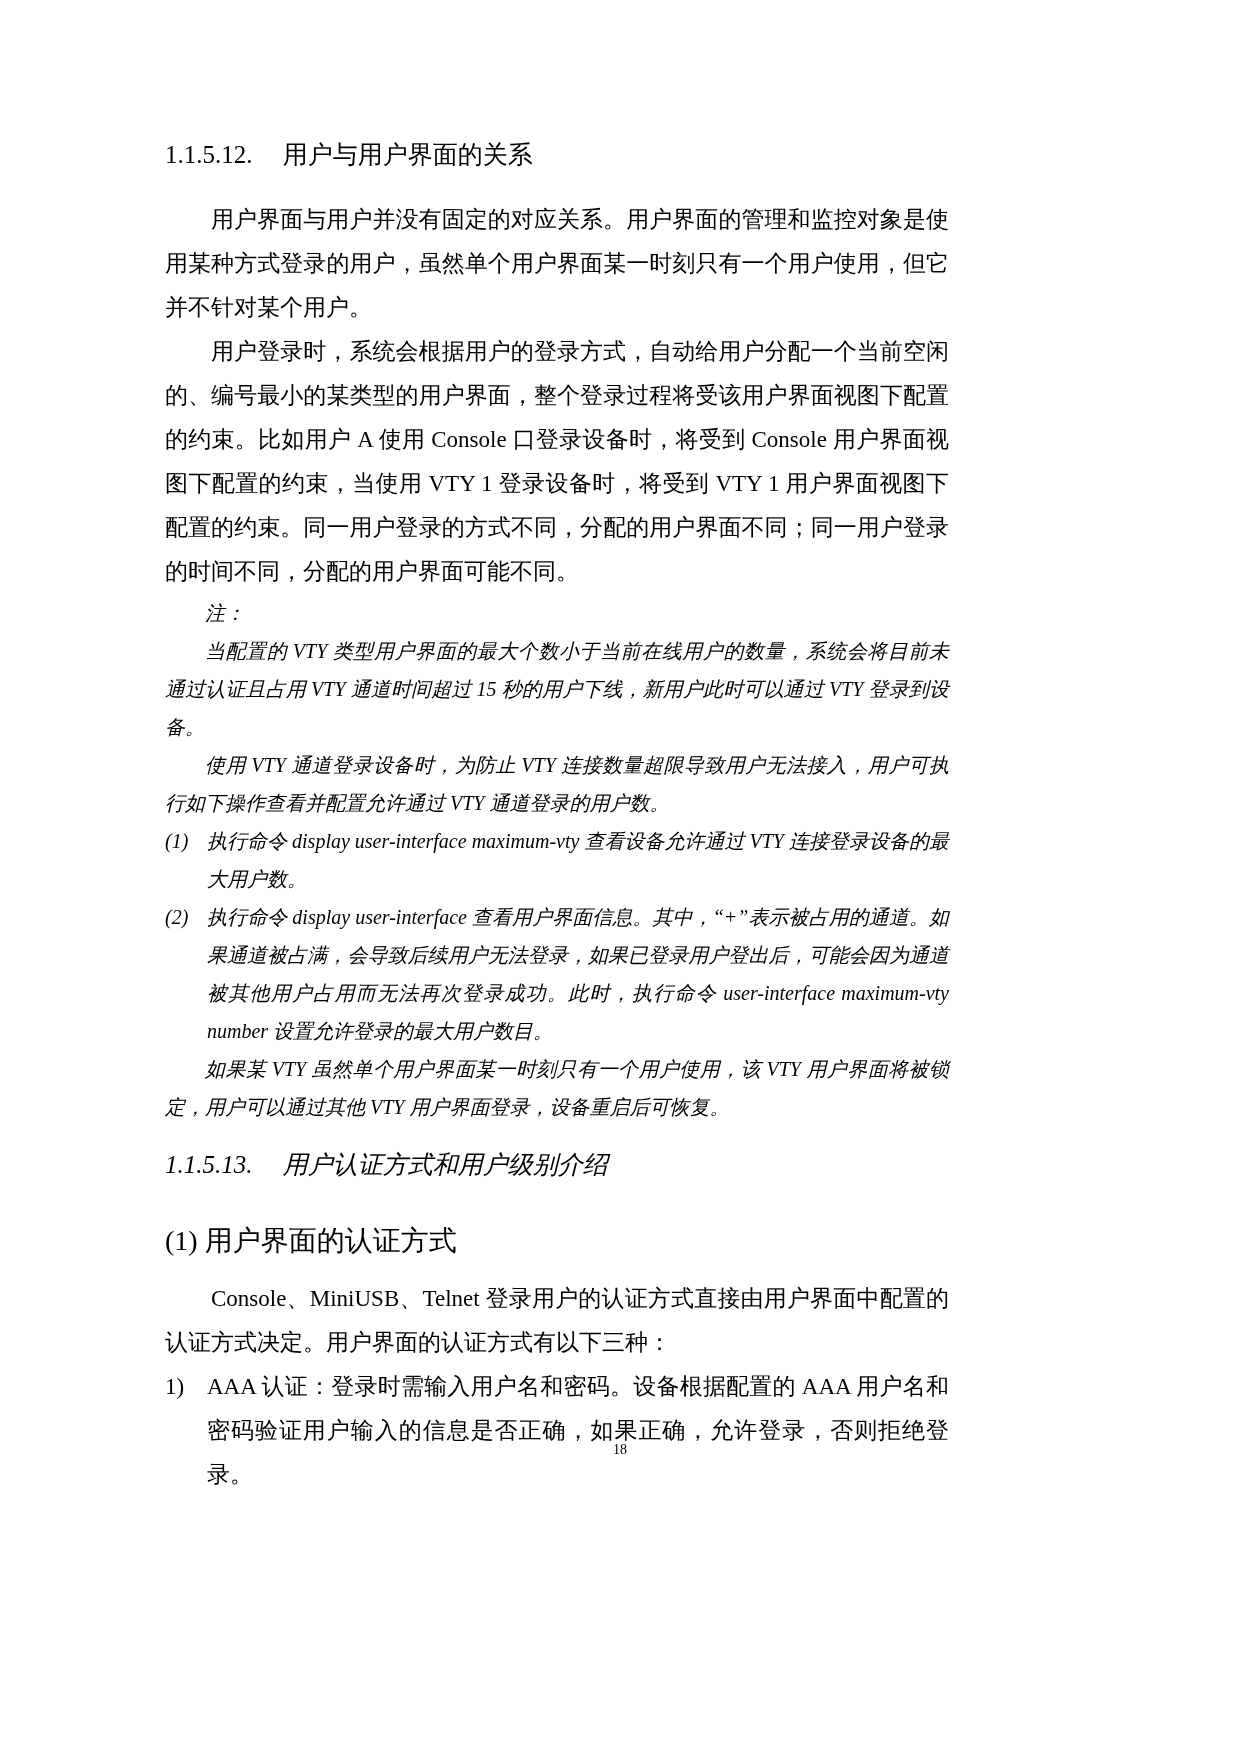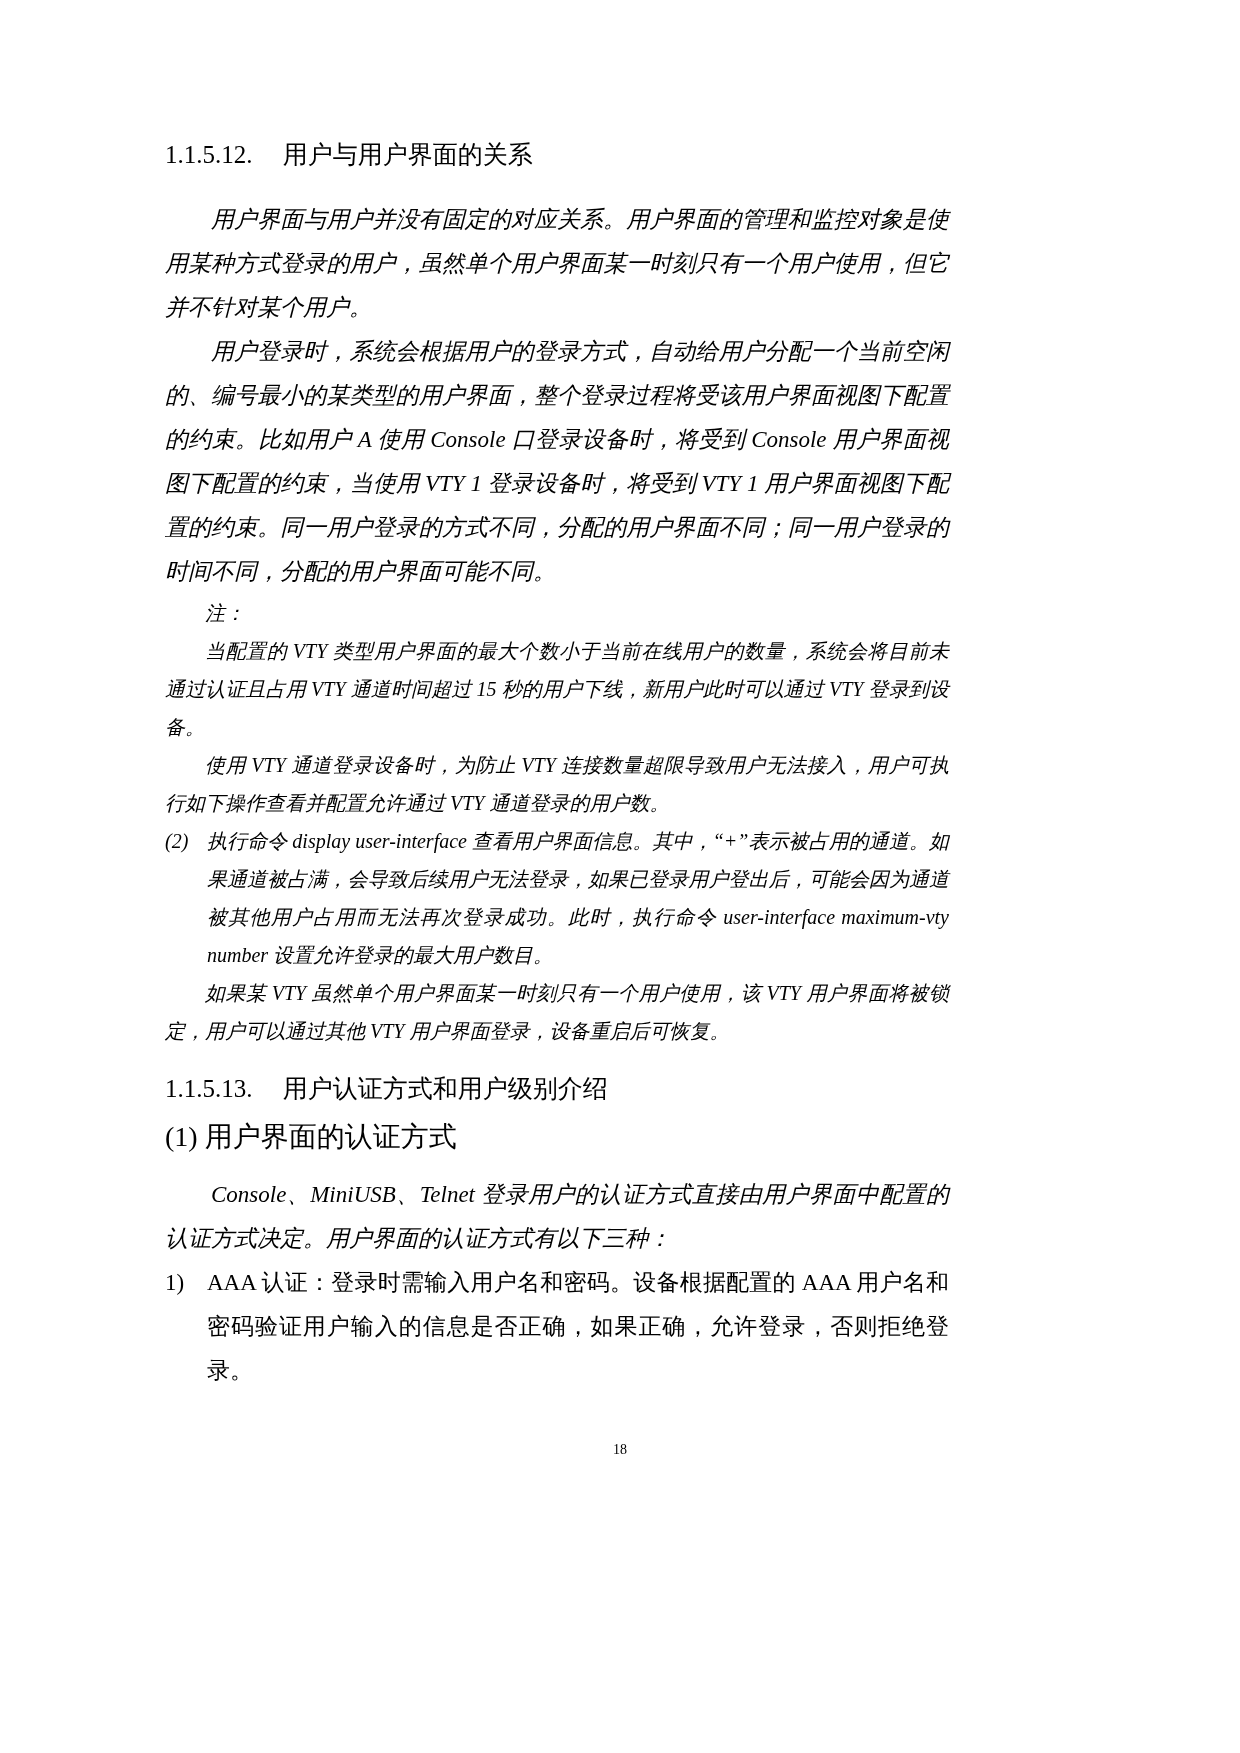--- a/index.html
+++ b/index.html
@@ -27,37 +27,37 @@
     font-weight: normal;
     line-height: 1.35;
     margin: 0 0 26px 0;
     white-space: nowrap;
   }
   .heading .h-num {
     margin-right: 24px;
   }
   .heading-2 {
     margin-top: 22px;
-    margin-bottom: 12px;
+    margin-bottom: 40px;
+    font-style: italic;
   }
   .subheading {
     font-size: 28px;
     font-weight: normal;
     line-height: 1.35;
     margin: 0 0 18px 0;
   }
   .body-para {
     font-size: 23px;
     line-height: 44px;
     text-align: justify;
     margin: 0;
   }
   .indent {
     text-indent: 2em;
-    font-style: italic;
   }
   .note {
     font-size: 20px;
     line-height: 38px;
     text-align: justify;
     font-style: italic;
     margin: 0;
   }
   .hang {
     padding-left: 42px;
@@ -92,20 +92,21 @@
 
     <p class="body-para indent">用户登录时，系统会根据用户的登录方式，自动给用户分配一个当前空闲的、编号最小的某类型的用户界面，整个登录过程将受该用户界面视图下配置的约束。比如用户 A 使用 Console 口登录设备时，将受到 Console 用户界面视图下配置的约束，当使用 VTY 1 登录设备时，将受到 VTY 1 用户界面视图下配置的约束。同一用户登录的方式不同，分配的用户界面不同；同一用户登录的时间不同，分配的用户界面可能不同。</p>
 
     <p class="note indent">注：</p>
 
 
     <p class="note indent">当配置的 VTY 类型用户界面的最大个数小于当前在线用户的数量，系统会将目前未通过认证且占用 VTY 通道时间超过 15 秒的用户下线，新用户此时可以通过 VTY 登录到设备。</p>
 
     <p class="note indent">使用 VTY 通道登录设备时，为防止 VTY 连接数量超限导致用户无法接入，用户可执行如下操作查看并配置允许通过 VTY 通道登录的用户数。</p>
 
+    <p class="note hang"><span class="marker">(1)</span><span>执行命令 display user-interface maximum-vty 查看设备允许通过 VTY 连接登录设备的最大用户数。</span></p>
 
     <p class="note hang"><span class="marker">(2)</span><span>执行命令 display user-interface 查看用户界面信息。其中，“+”表示被占用的通道。如果通道被占满，会导致后续用户无法登录，如果已登录用户登出后，可能会因为通道被其他用户占用而无法再次登录成功。此时，执行命令 user-interface maximum-vty number 设置允许登录的最大用户数目。</span></p>
 
     <p class="note indent">如果某 VTY 虽然单个用户界面某一时刻只有一个用户使用，该 VTY 用户界面将被锁定，用户可以通过其他 VTY 用户界面登录，设备重启后可恢复。</p>
 
     <h2 class="heading heading-2">
       <span class="h-num">1.1.5.13.</span>
       <span class="h-title">用户认证方式和用户级别介绍</span>
     </h2>
 

